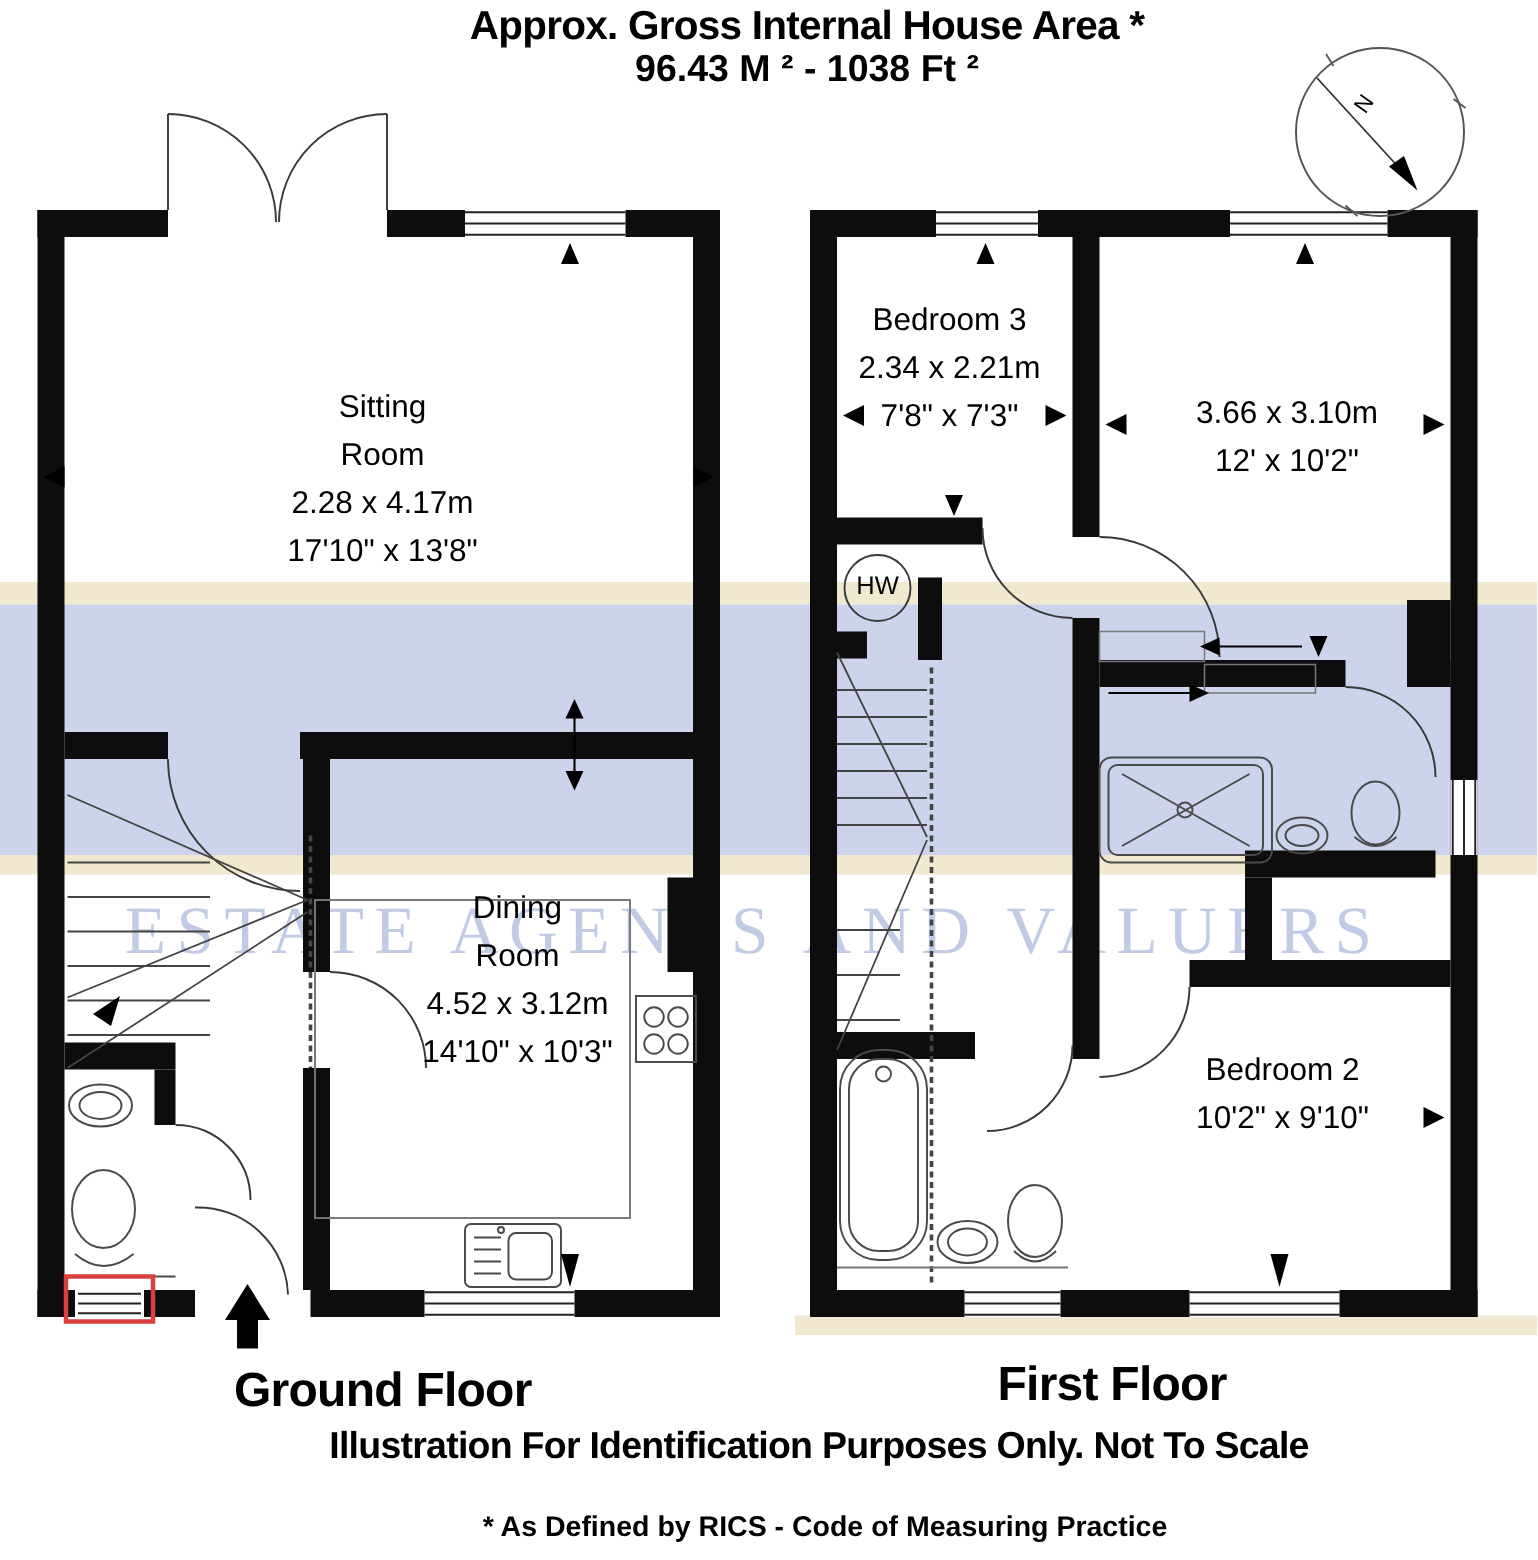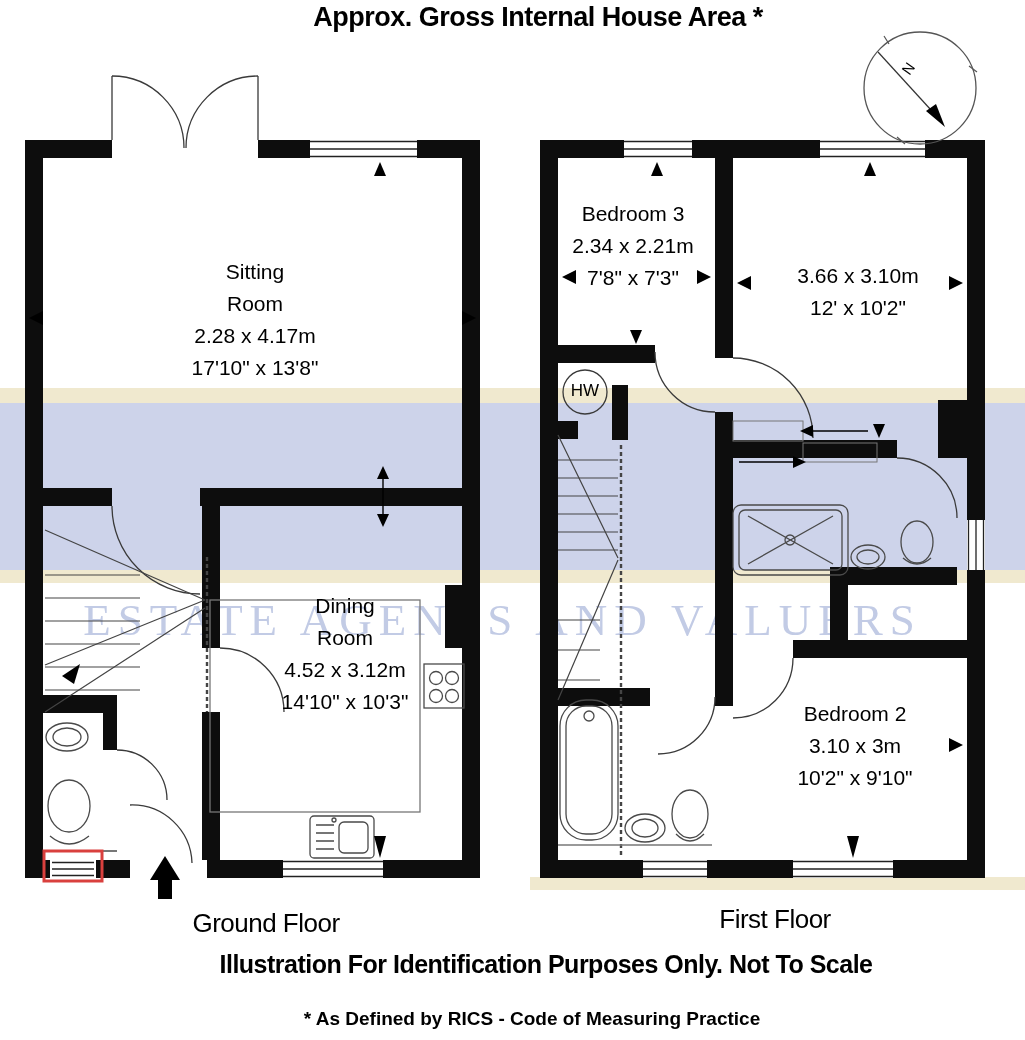--- a/index.html
+++ b/index.html
@@ -2,25 +2,25 @@
 <html style="--wall-color: #0d0d0d; --band-blue: #cdd3ea; --band-cream: #f0e9cf; --watermark-text: #ffffff; --tagline-color: #c2cbe5; --highlight-red: #d9403e;"><head>
 <meta charset="utf-8">
 <style>
   html,body{margin:0;padding:0;background:#fff;}
   .canvas{position:relative;width:1025px;height:1040px;background:#fff;overflow:hidden;
           font-family:"Liberation Sans",sans-serif;color:#000;}
   .abs{position:absolute;}
   
   .title1{left:138px;top:2px;width:800px;text-align:center;font-weight:bold;font-size:27px;letter-spacing:-0.5px;}
   .title2{left:138px;top:32px;width:800px;text-align:center;font-weight:bold;font-size:25px;}
-  .floor-label{font-weight:normal;font-size:26px;text-align:center;width:220px;letter-spacing:-0.5px;}
+  .floor-label{font-weight:bold;font-size:32px;text-align:left;width:220px;letter-spacing:-0.5px;}
   .gf-label{left:156px;top:908px;}
   .ff-label{left:665px;top:904px;}
   .footer1{left:146px;top:950px;width:800px;text-align:center;font-weight:bold;font-size:25px;letter-spacing:-0.5px;}
-  .footer2{left:132px;top:1008px;width:800px;text-align:center;font-weight:bold;font-size:19px;}
+  .footer2{left:150px;top:1008px;width:800px;text-align:center;font-weight:bold;font-size:19px;}
   
   .band{left:0;width:1025px;z-index:1;}
   .band-cream{background:var(--band-cream,#f0e9cf);}
   .band-blue{background:var(--band-blue,#cdd3ea);}
   .wm-brand{left:0;top:408px;width:1025px;height:160px;z-index:1;text-align:center;
             font-family:"Liberation Serif",serif;color:var(--watermark-text,#fff);
             font-size:88px;line-height:152px;letter-spacing:3px;white-space:nowrap;
             transform:scaleY(1.75);transform-origin:center 488px;}
   .wm-tagline{left:0;top:594px;width:1005px;z-index:1;text-align:center;
             font-family:"Liberation Serif",serif;color:var(--tagline-color,#c2cbe5);
@@ -38,20 +38,21 @@
 <div class="canvas">
 
   <div class="abs band band-cream" style="top:388px;height:15px;"></div>
   <div class="abs band band-blue" style="top:403px;height:167px;"></div>
   <div class="abs band band-cream" style="top:570px;height:13px;"></div>
   <div class="abs band band-cream" style="top:877px;height:13px;left:530px;width:495px;"></div>
   <div class="abs wm-brand">BLOUNT &amp; MASLIN</div>
   <div class="abs wm-tagline">ESTATE AGENTS AND VALUERS</div>
 
   <div class="abs title1 txt">Approx. Gross Internal House Area *</div>
+  <div class="abs title2 txt">96.43 M ² - 1038 Ft ²</div>
 
   <svg class="abs plan" width="1025" height="1040" viewBox="0 0 1025 1040">
 
     <g>
       <g fill="var(--wall-color,#0d0d0d)">
         <rect x="25" y="140" width="455" height="18"></rect>
         <rect x="25" y="140" width="18" height="738"></rect>
         <rect x="462" y="140" width="18" height="738"></rect>
         <rect x="25" y="860" width="455" height="18"></rect>
         <rect x="43" y="488" width="69" height="18"></rect>
@@ -270,21 +271,20 @@
     <div>7'8" x 7'3"</div>
   </div>
 
   <div class="abs room-label" style="left:748px;top:260px;">
     <div>3.66 x 3.10m</div>
     <div>12' x 10'2"</div>
   </div>
 
   <div class="abs room-label" style="left:745px;top:698px;">
     <div>Bedroom 2</div>
-    <div>3.10 x 3m</div>
     <div>10'2" x 9'10"</div>
   </div>
 
   <div class="abs hw-label" style="left:563px;top:381px;">HW</div>
 
   <div class="abs north-label">N</div>
 
   <div class="abs floor-label gf-label txt">Ground Floor</div>
   <div class="abs floor-label ff-label txt">First Floor</div>
 

